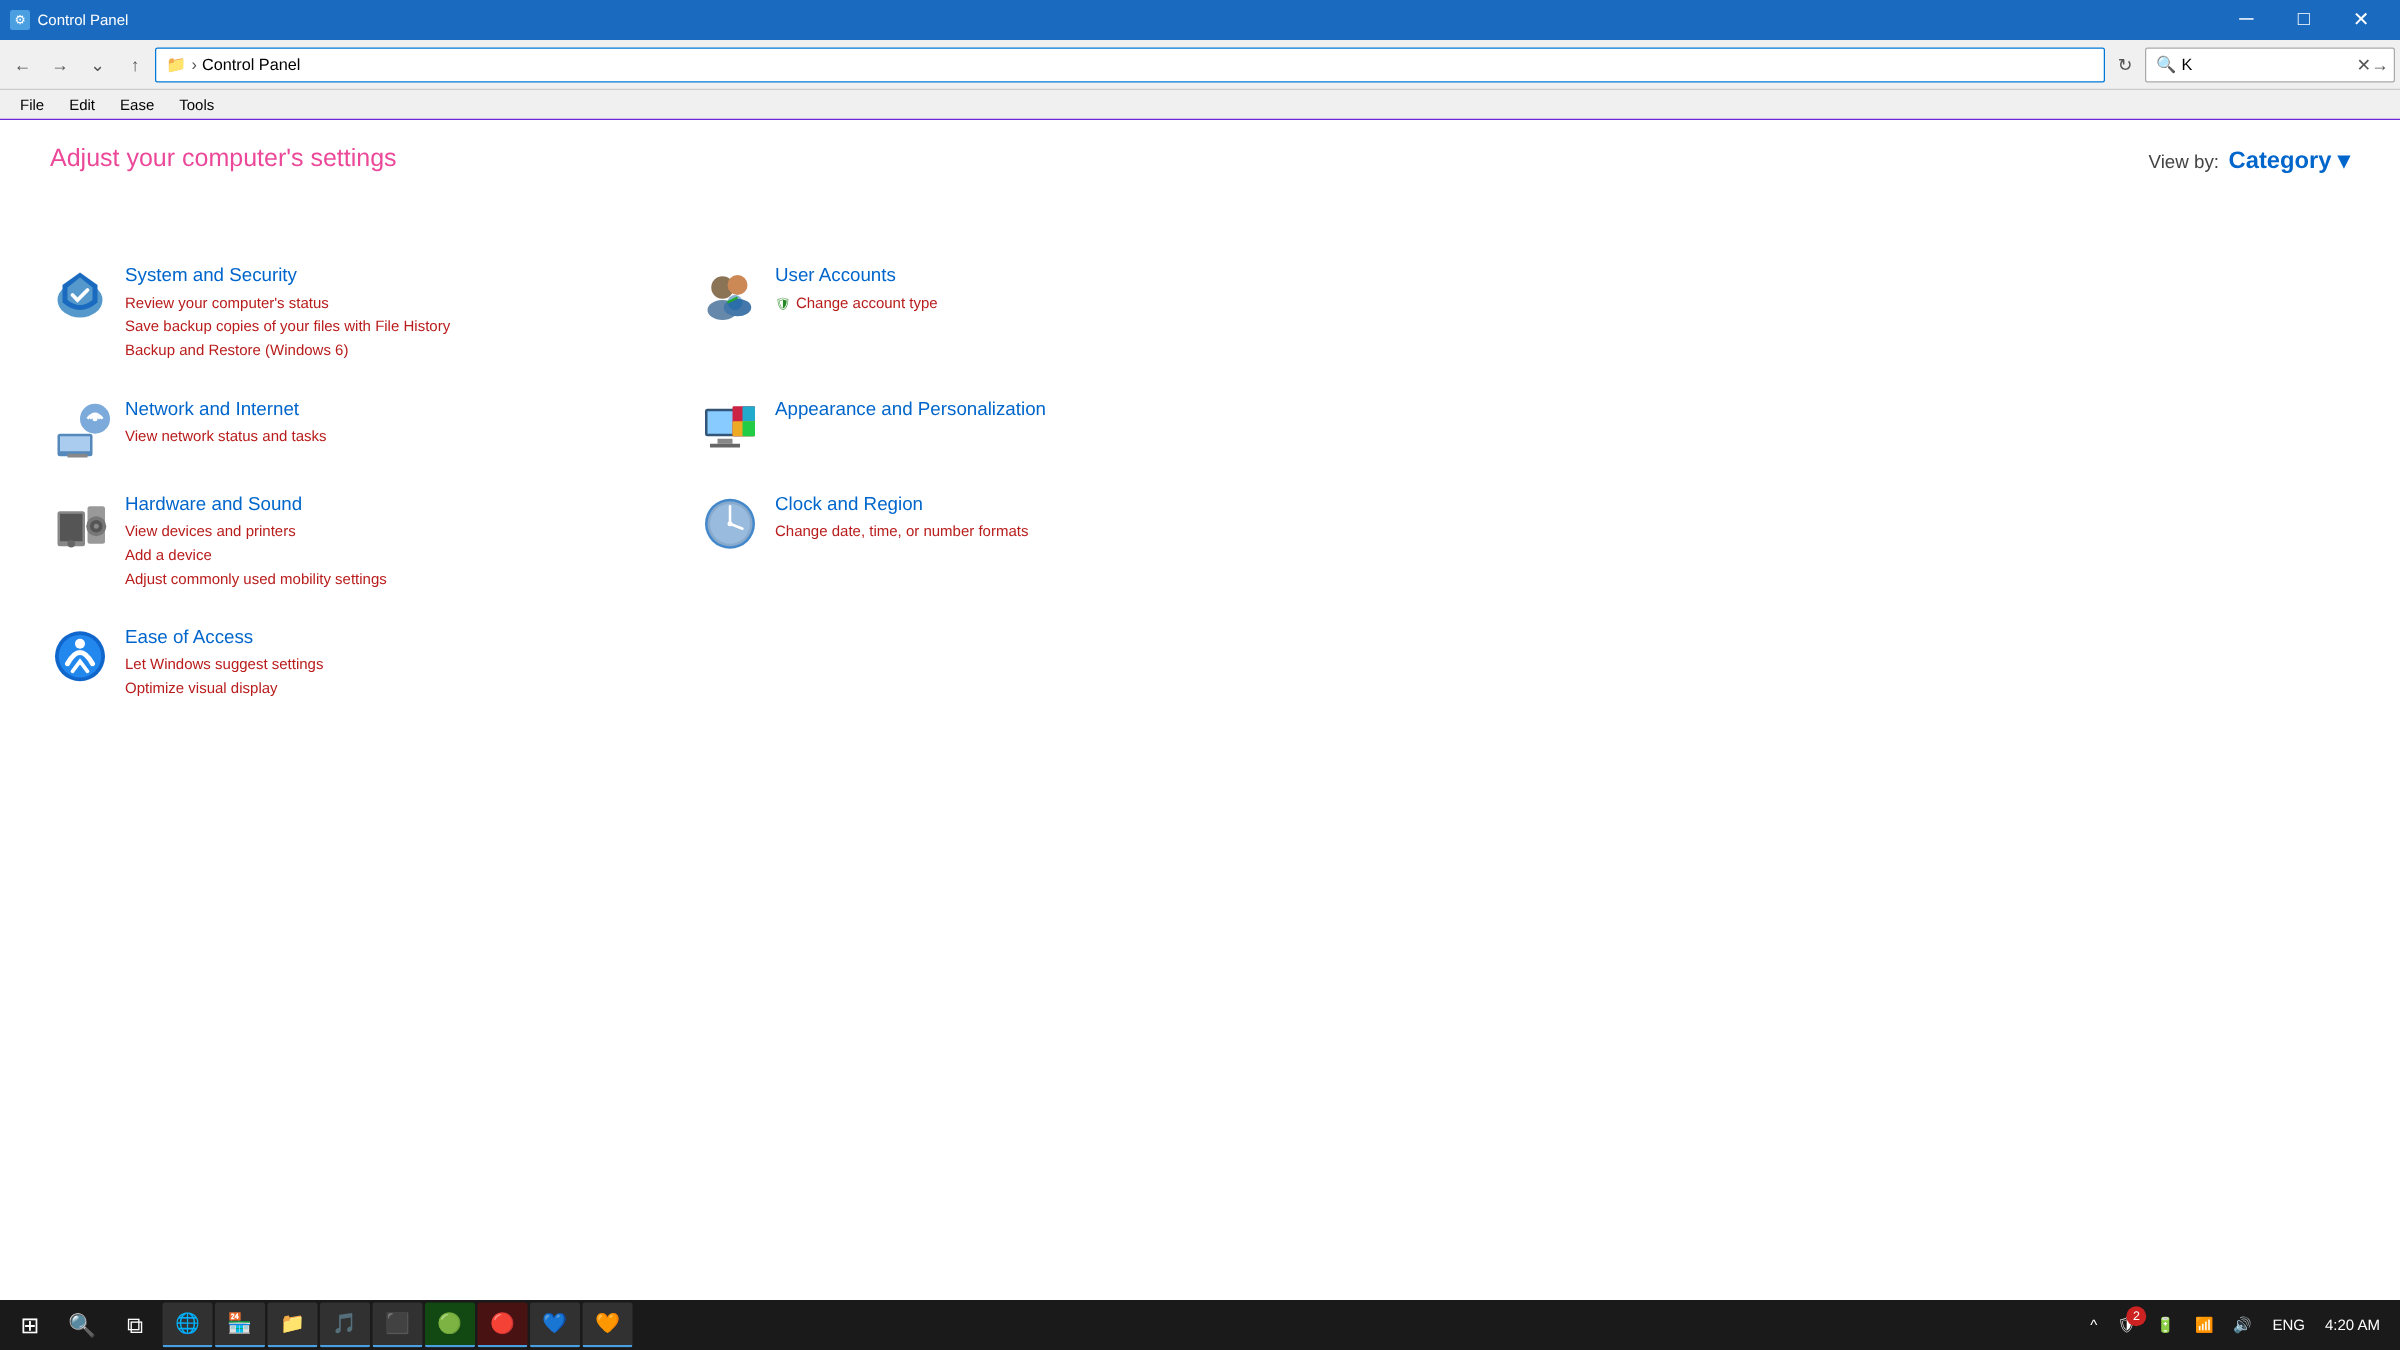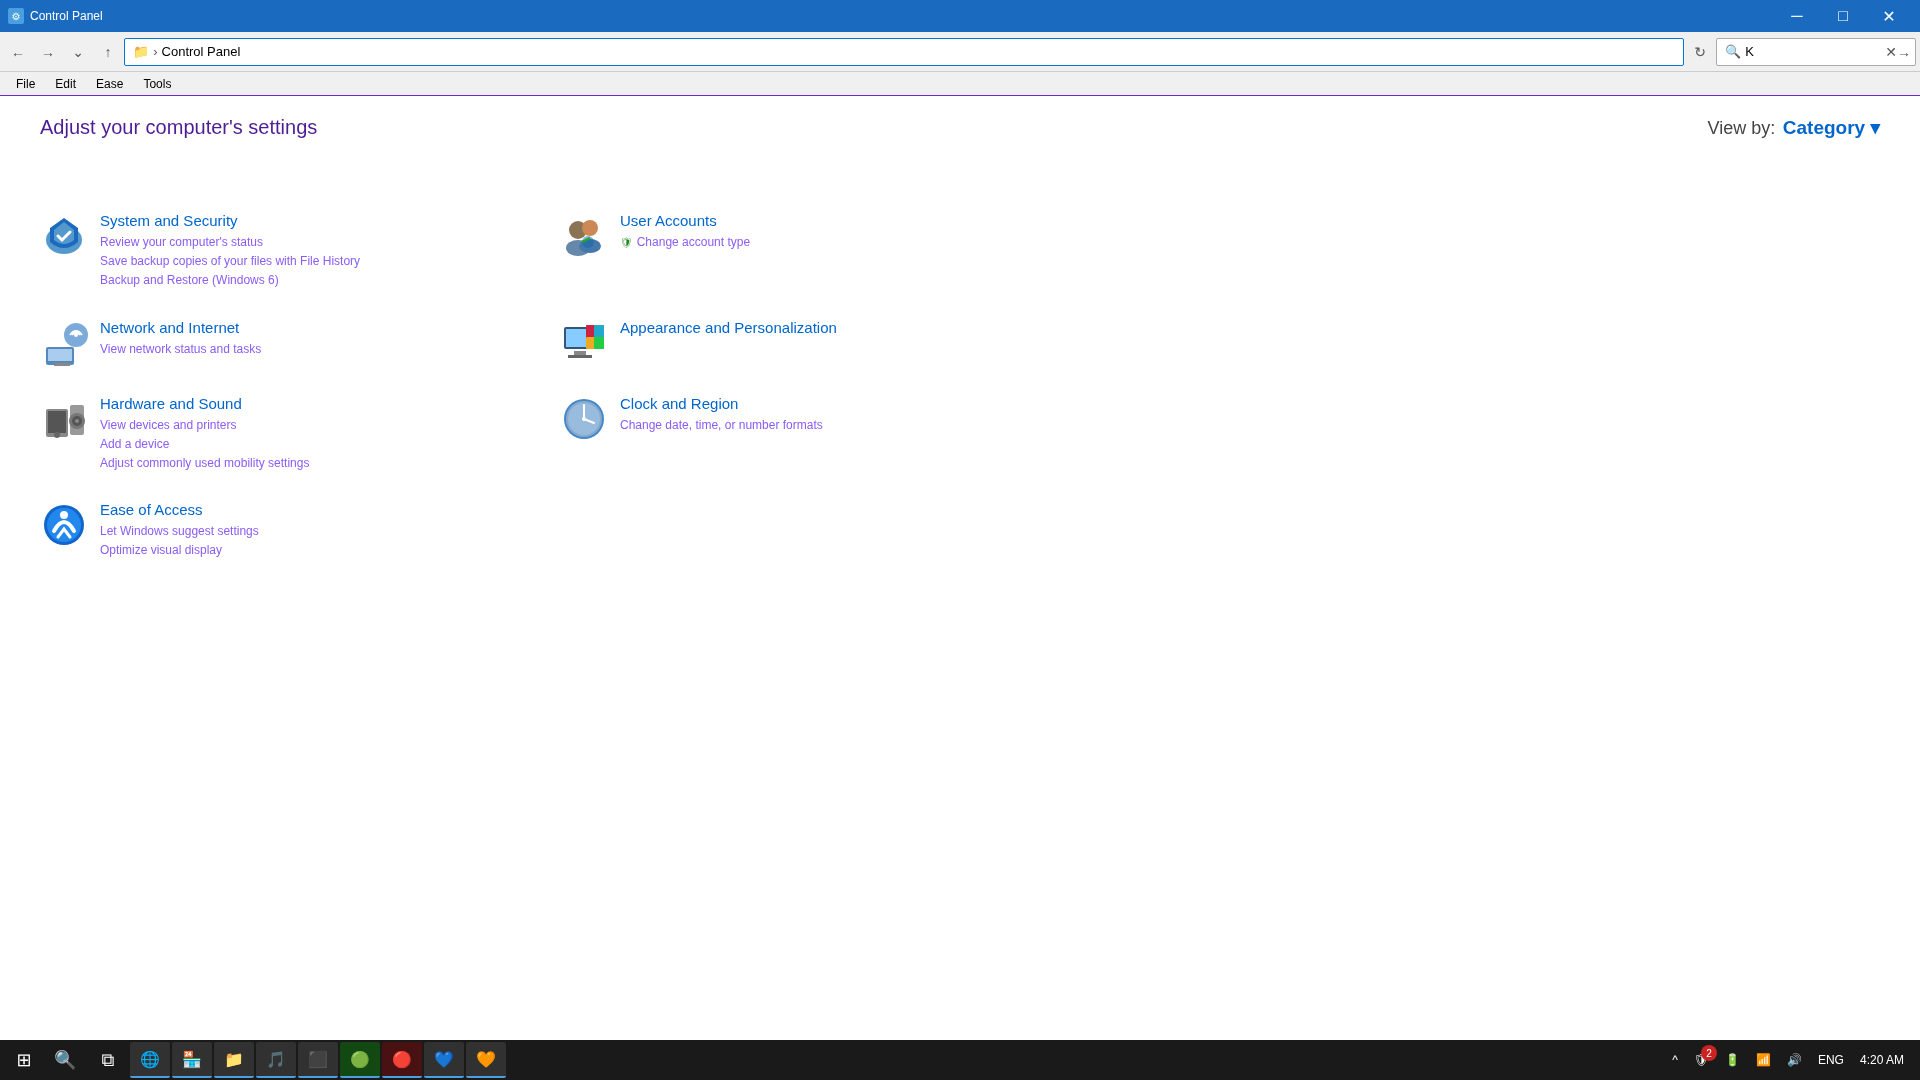--- a/index.html
+++ b/index.html
@@ -82,21 +82,21 @@
       border-radius: 2px;
     }
 
     
     .main-content {
       padding: 20px 40px;
       background: white;
     }
     .page-title {
       font-size: 20px;
-      color: #4c1d95;
+      color: #ec4899;
       margin-bottom: 24px;
       font-weight: normal;
     }
     .view-by {
       float: right;
       font-size: 13px;
       color: #444;
       margin-top: -26px;
     }
 
@@ -124,21 +124,21 @@
     .category-title {
       font-size: 15px;
       color: #0066cc;
       cursor: pointer;
       text-decoration: none;
       display: block;
       margin-bottom: 4px;
     }
     .category-link {
       font-size: 12px;
-      color: #8b5cf6;
+      color: #b91c1c;
       cursor: pointer;
       display: block;
       line-height: 1.6;
     }
 
     
     .taskbar {
       position: absolute;
       bottom: 0;
       left: 0;
@@ -229,21 +229,21 @@
   <span class="menu-item">File</span>
   <span class="menu-item">Edit</span>
   <span class="menu-item">Ease</span>
   <span class="menu-item">Tools</span>
 </div>
 
 <div class="main-content">
   <div style="display:flex;justify-content:space-between;align-items:flex-start;margin-bottom:28px;">
     <h1 class="page-title">Adjust your computer's settings</h1>
     <div class="view-by" style="margin-top:0;">
-      <span style="font-size:18px;color:#444;">View by:</span>
+      <span style="font-size:15px;color:#444;">View by:</span>
       <span style="font-size:19px;color:#0066cc;cursor:pointer;margin-left:4px;font-weight:bold;">Category ▾</span>
     </div>
   </div>
 
   <div class="categories-grid">
 
     <div class="category-item">
       <div class="category-icon">
         <svg width="48" height="48" viewBox="0 0 48 48">
           <ellipse cx="24" cy="28" rx="18" ry="14" fill="#5599cc"></ellipse>

